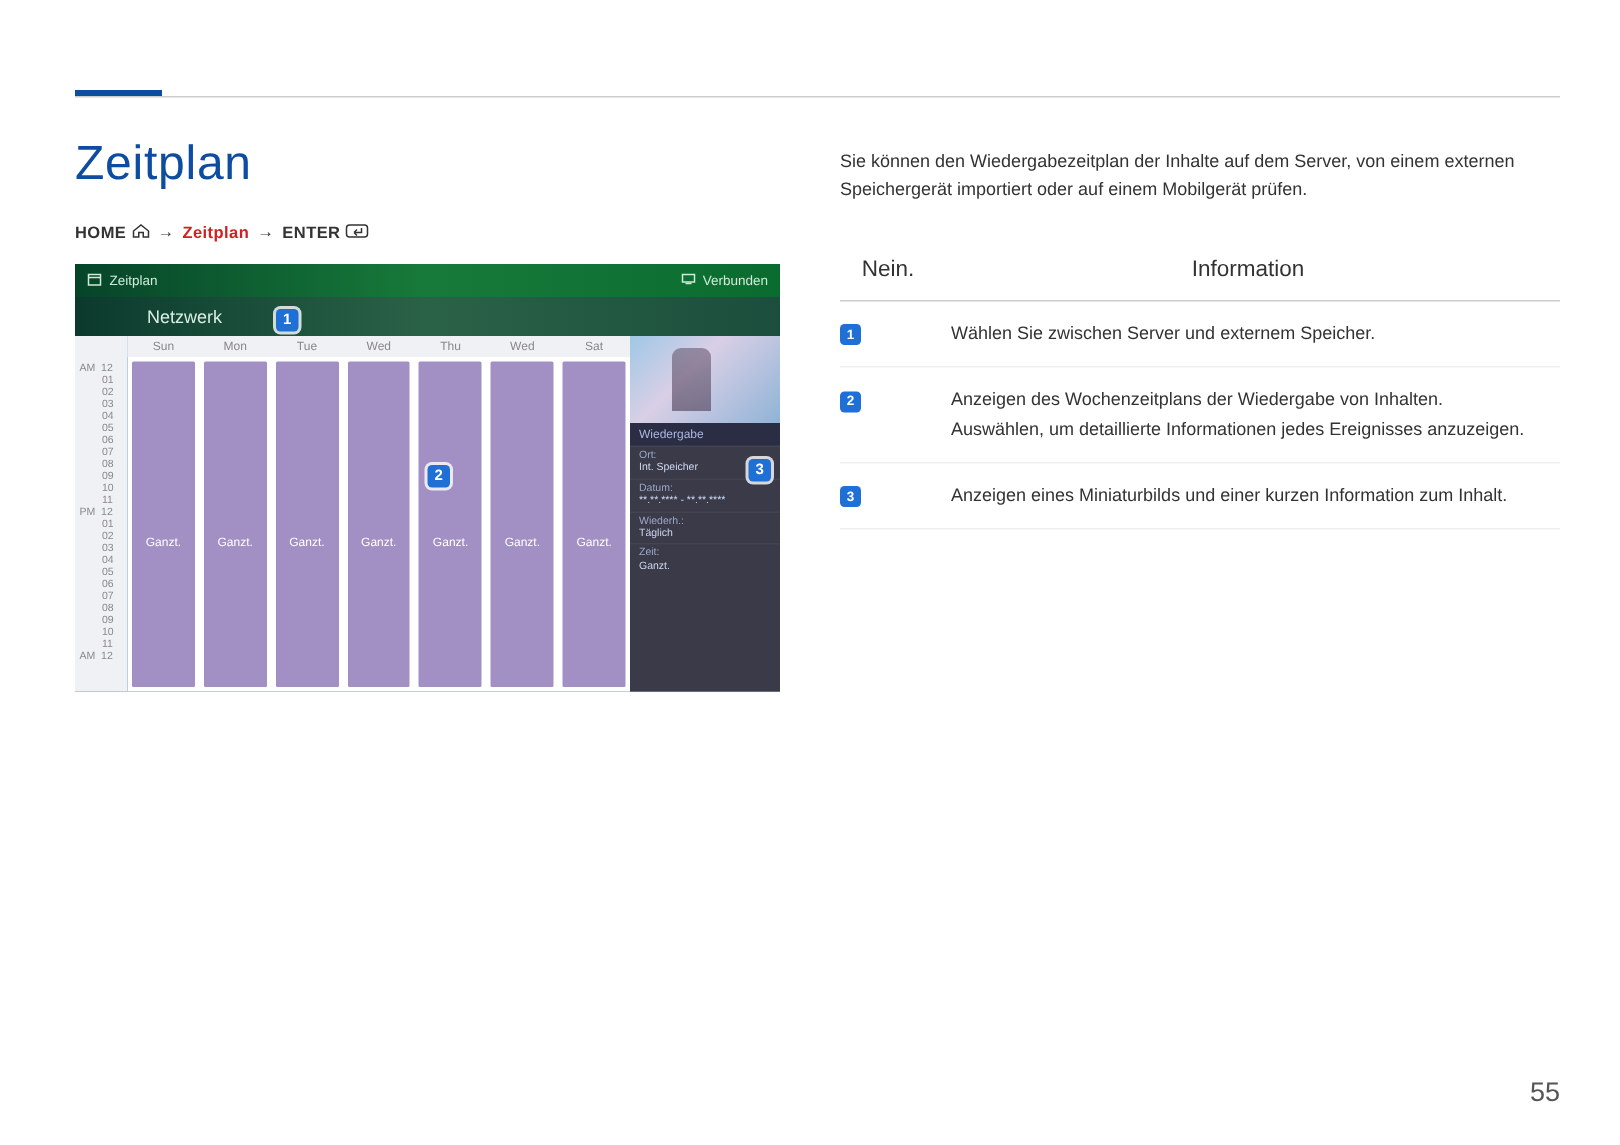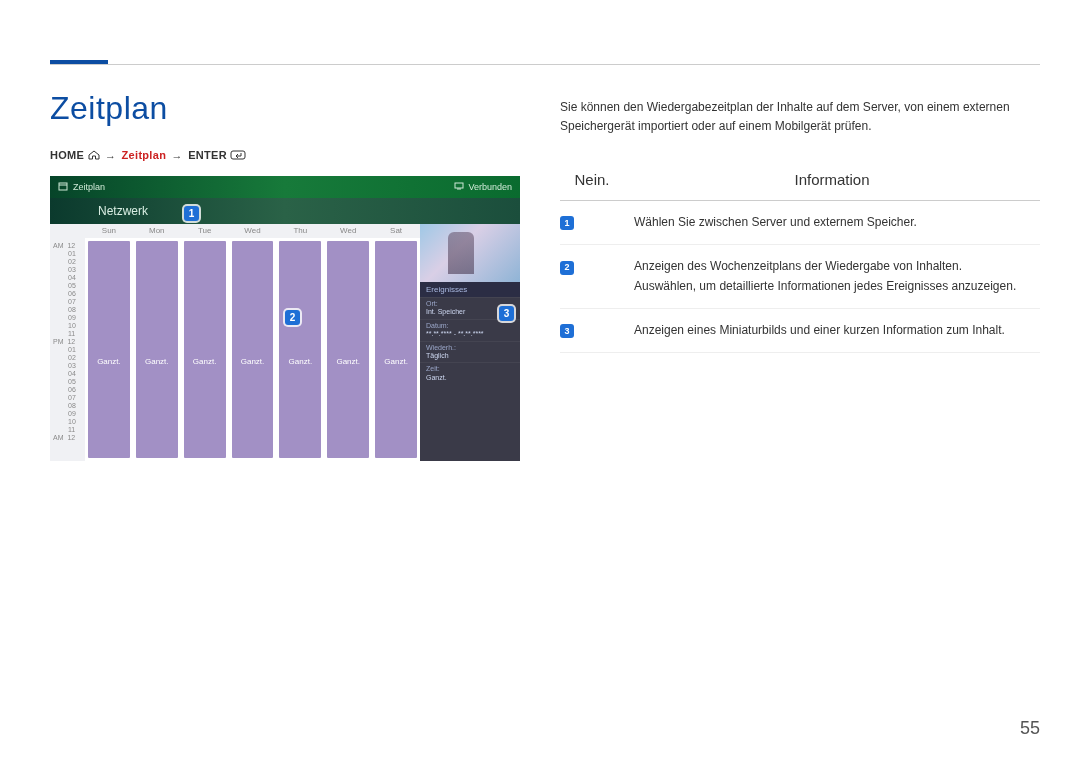--- a/index.html
+++ b/index.html
@@ -375,21 +375,21 @@
                   <div class="lbl">Ganzt.</div>
                 </div>
               <div class="block">
                   <div class="lbl">Ganzt.</div>
                 </div>
             </div>
           </div>
 
           <div class="info-panel">
             <div class="thumb"></div>
-            <div class="info-title">Ereignisses</div>
+            <div class="info-title">Wiedergabe</div>
             <div class="info-row">
               <div class="k">Ort:</div>
               <div class="v">Int. Speicher</div>
             </div>
             <div class="info-row">
               <div class="k">Datum:</div>
               <div class="v">**.**.**** - **.**.****</div>
             </div>
             <div class="info-row">
               <div class="k">Wiederh.:</div>

